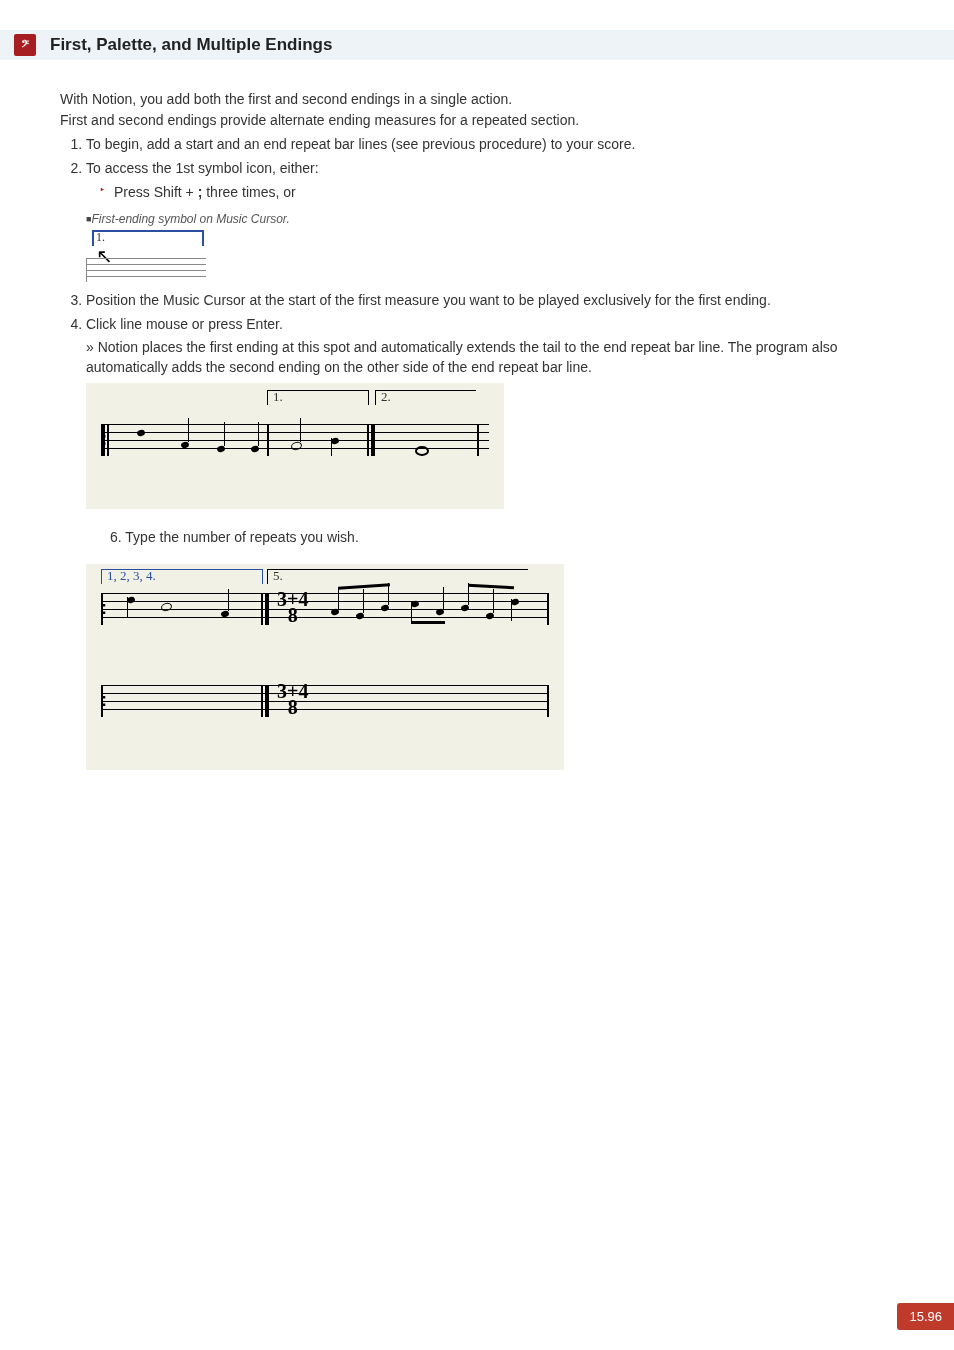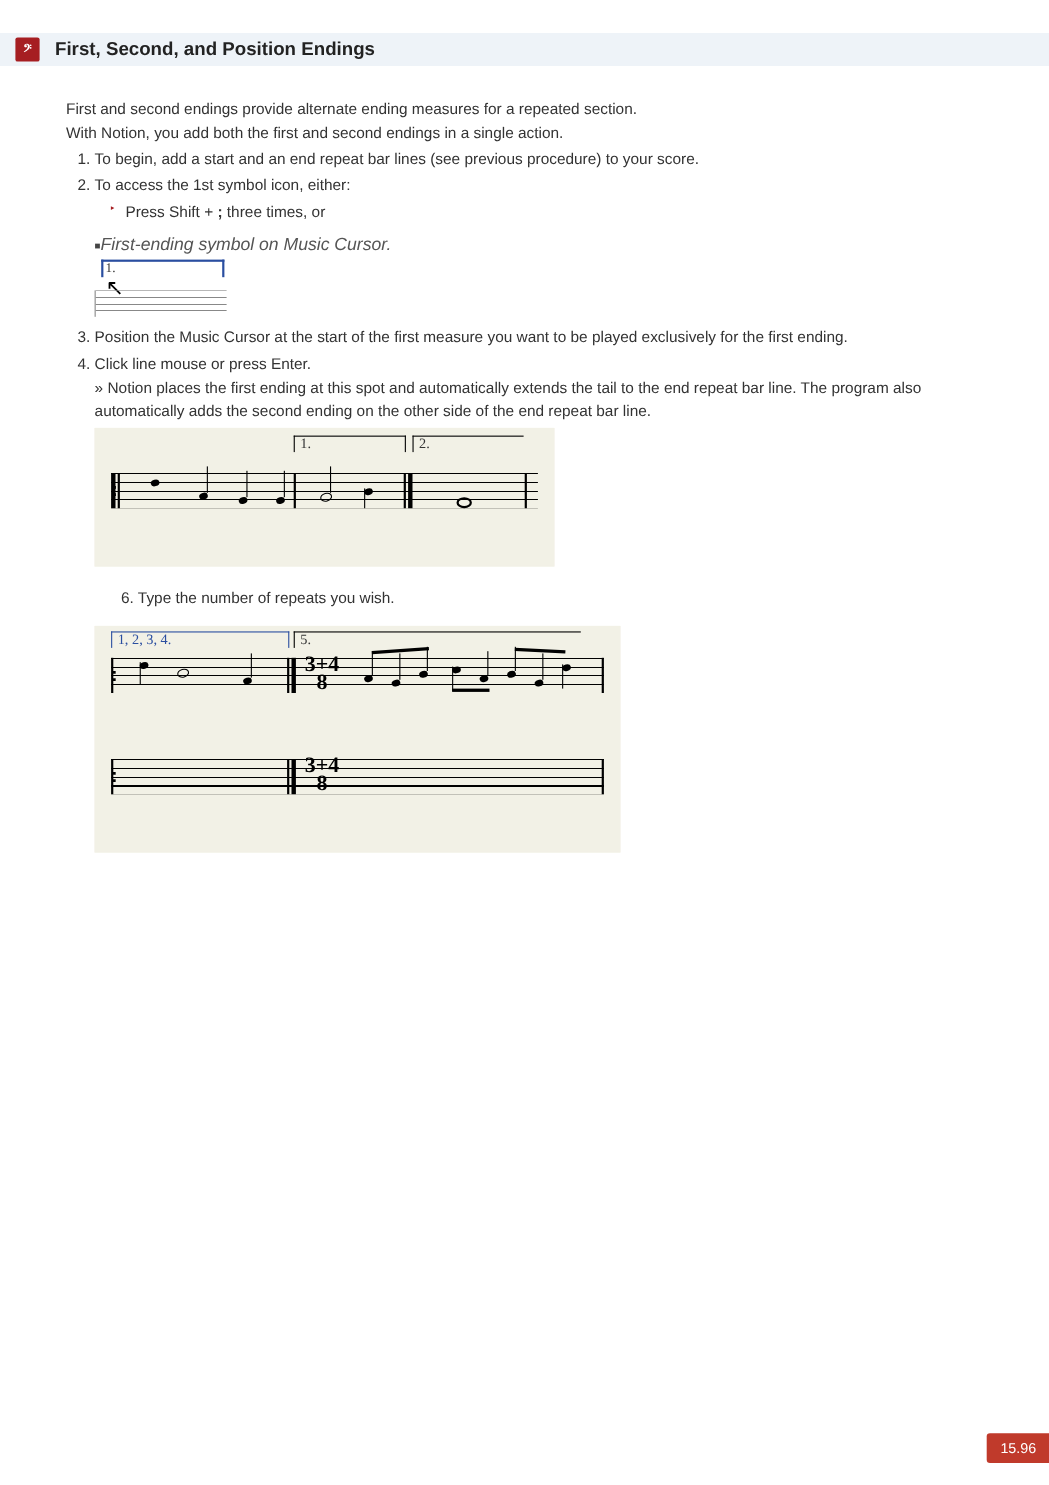--- a/index.html
+++ b/index.html
@@ -104,21 +104,21 @@
     position: absolute;
     left: 33px; top: 3px;
     width: 3px; height: 22px;
     background: #222;
   }
   .result-line {
     margin: 6px 0 4px 0;
   }
   .caption {
     font-style: italic;
-    font-size: 16px;
+    font-size: 12px;
     color: #555;
     margin: 8px 0 2px 0;
   }
   .caption::before {
     content: "\25A0 ";
     font-style: normal;
     color: #444;
     font-size: 9px;
     vertical-align: 1px;
   }
@@ -222,26 +222,26 @@
   }
   .bold { font-weight: bold; }
 </style>
 </head>
 <body>
 
 <div class="page">
 
   <div class="title-bar">
     <div class="app-icon">𝄢</div>
-    <div class="title-text">First, Second, and Position Endings</div>
+    <div class="title-text">First, Palette, and Multiple Endings</div>
   </div>
 
   <div class="intro">
+    <p>With Notion, you add both the first and second endings in a single action.</p>
     <p>First and second endings provide alternate ending measures for a repeated section.</p>
-    <p>With Notion, you add both the first and second endings in a single action.</p>
   </div>
 
   <ol class="steps">
     <li>To begin, add a start and an end repeat bar lines (see previous procedure) to your score.</li>
     <li>
       <span>To access the 1st symbol icon, either:</span>
       <ul class="sub">
         <li>
           <span>Press Shift + </span><span class="bold">;</span><span> three times, or</span>
         </li>

